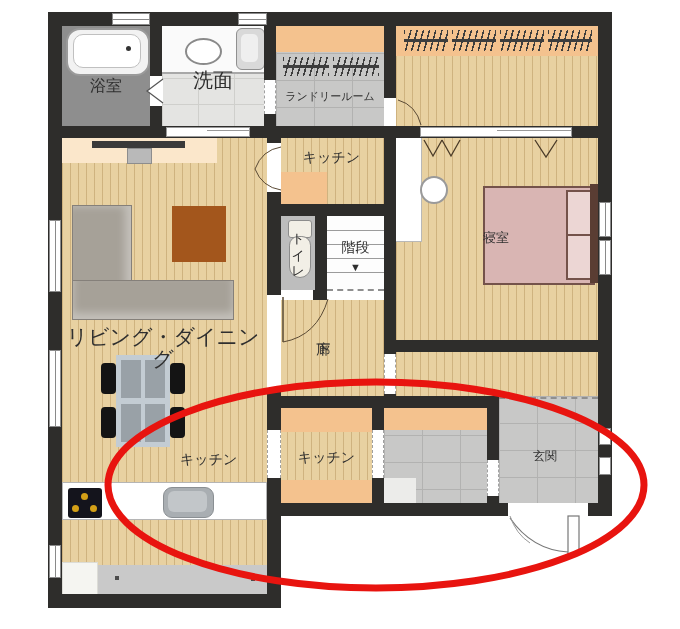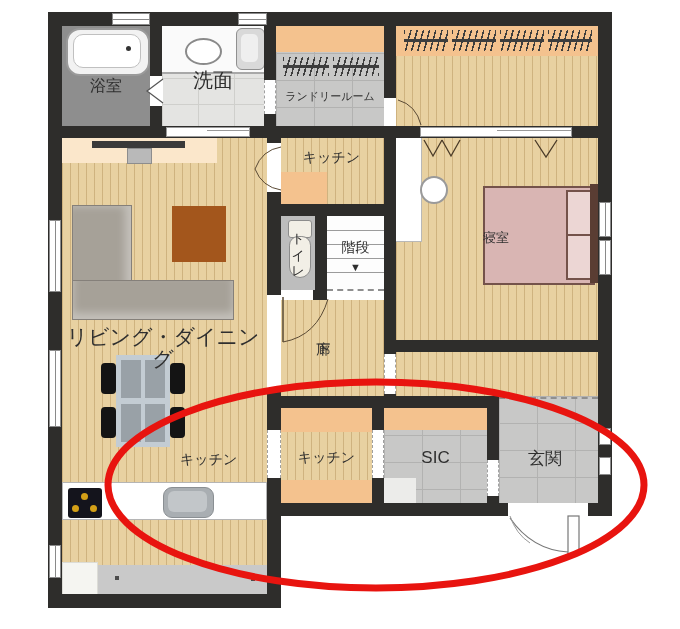--- a/index.html
+++ b/index.html
@@ -199,22 +199,21 @@
   <div class="lbl ctr" style="left:277px;top:91px;width:106px;font-size:11px">ランドリールーム</div>
   <div class="lbl ctr" style="left:279px;top:150px;width:105px;font-size:14px">キッチン</div>
   <div class="lbl vert" style="left:291px;top:224px;font-size:13px">トイレ</div>
   <div class="lbl ctr" style="left:327px;top:240px;width:57px;font-size:14px">階段</div>
   <div class="lbl ctr" style="left:327px;top:262px;width:57px;font-size:11px">▼</div>
   <div class="lbl ctr" style="left:446px;top:231px;width:100px;font-size:13px">寝室</div>
   <div class="lbl ctr" style="left:64px;top:326px;width:198px;font-size:21px">リビング・ダイニング</div>
   <div class="lbl vert" style="left:316px;top:330px;font-size:14px">廊下</div>
   <div class="lbl" style="left:180px;top:452px;font-size:14px">キッチン</div>
   <div class="lbl ctr" style="left:281px;top:450px;width:91px;font-size:14px">キッチン</div>
-  <div class="lbl ctr" style="left:384px;top:449px;width:103px;font-size:17px">SIC</div>
-  <div class="lbl ctr" style="left:499px;top:450px;width:92px;font-size:17px">玄関</div>
+  <div class="lbl ctr" style="left:499px;top:450px;width:92px;font-size:12px">玄関</div>
 
   <svg width="680" height="629" viewBox="0 0 680 629">
 
     <path d="M283,297 L283,342" stroke="#5a4a35" stroke-width="1.5" fill="none"></path>
     <path d="M283,342 Q317,336 328,299" stroke="#5a4a35" stroke-width="1" fill="none"></path>
 
     <path d="M281,147 Q262,150 255,169" stroke="#5a4a35" stroke-width="1" fill="none"></path>
     <path d="M281,190 Q262,187 255,169" stroke="#5a4a35" stroke-width="1" fill="none"></path>
 
     <path d="M398,100 Q416,105 421,125" stroke="#5a4a35" stroke-width="1" fill="none"></path>

